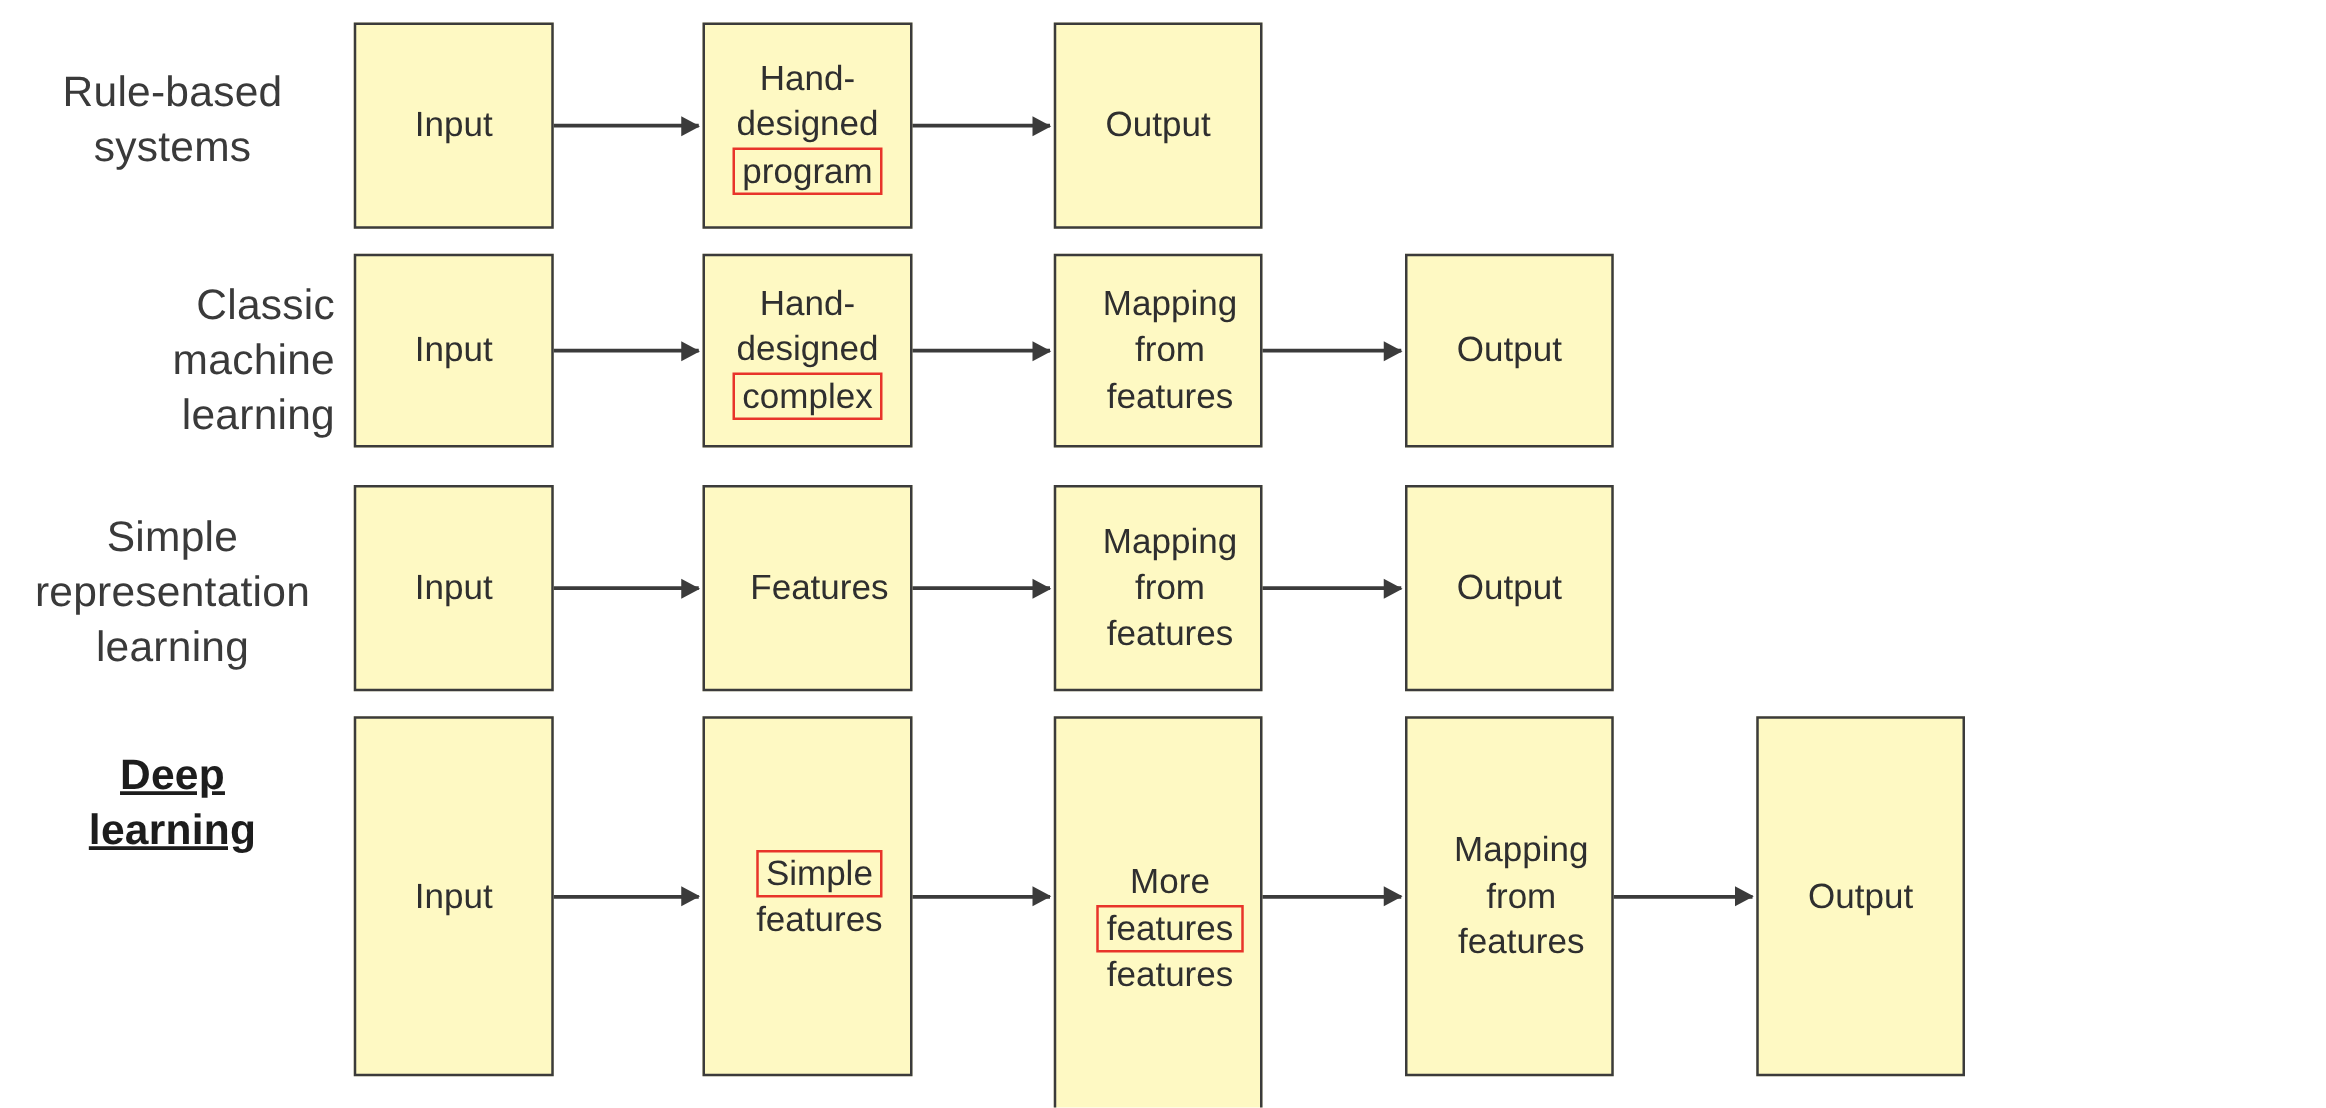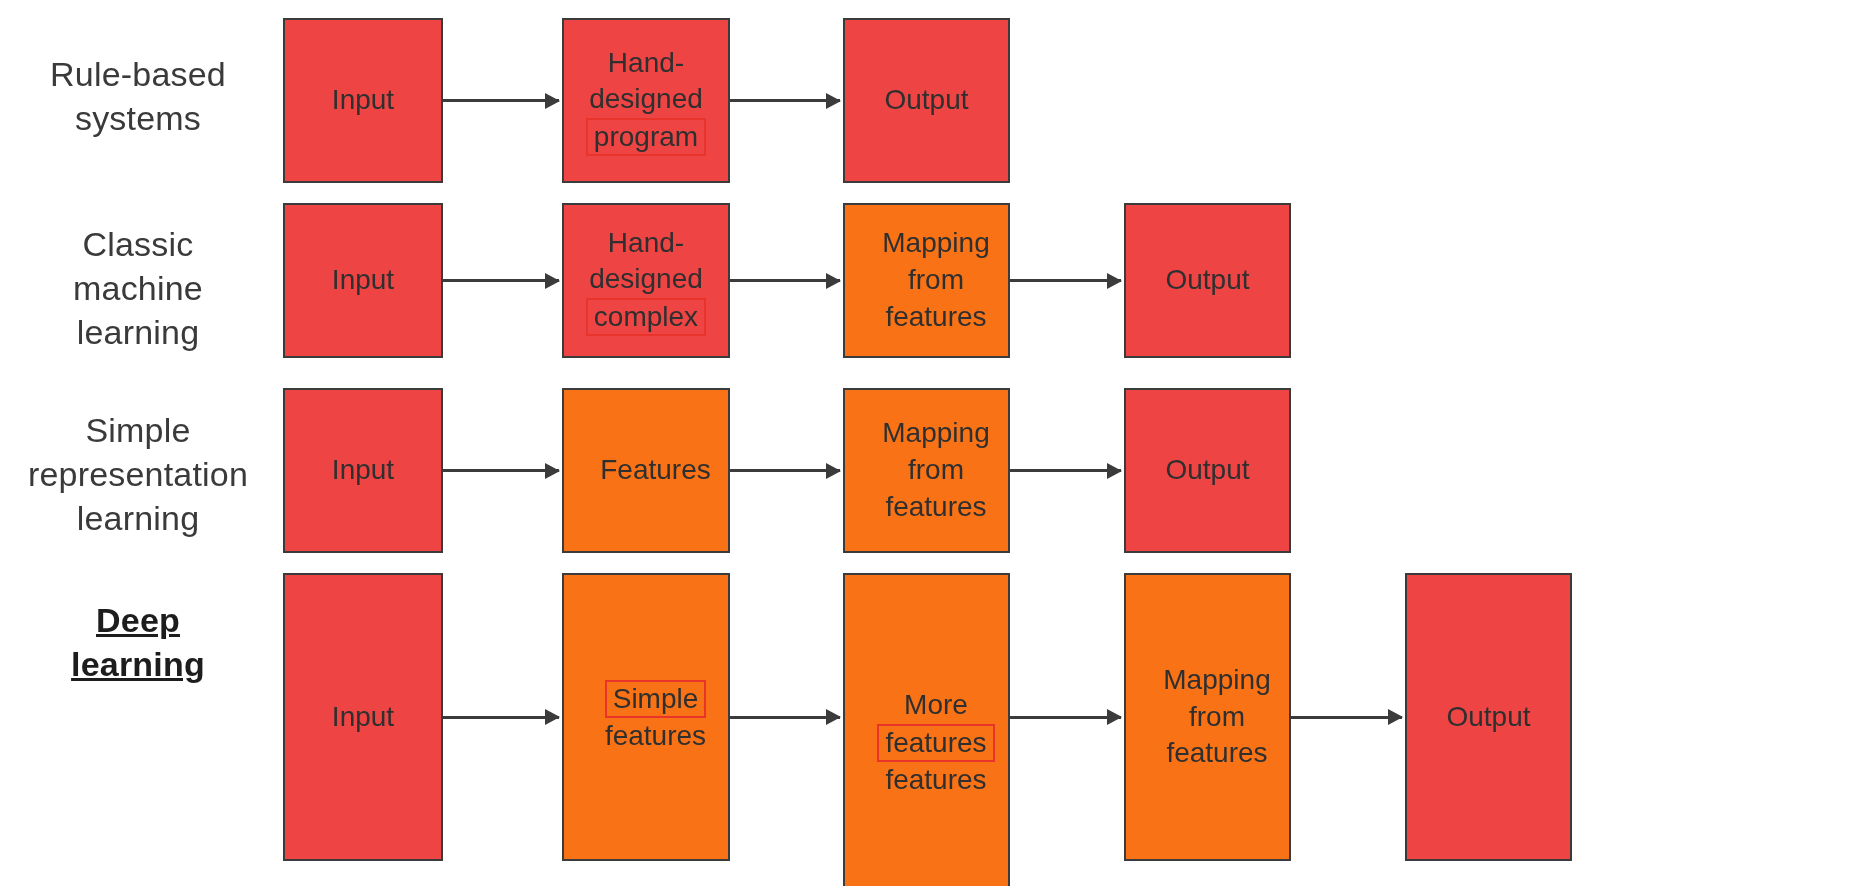--- a/index.html
+++ b/index.html
@@ -32,30 +32,30 @@
     color: #3a3a3a;
     letter-spacing: 0.2px;
   }
   .row-label.bold { font-weight: bold; color: #1d1d1d; }
 
   
   .node {
     position: absolute;
     box-sizing: border-box;
     border: 2.5px solid #3b3b3b;
-    background: #ef4444;
+    background: #fef9c3;
     display: flex;
     align-items: center;
     justify-content: center;
     text-align: center;
     font-size: 28px;
     line-height: 1.32;
     color: #2f2f2f;
   }
-  .node.shaded { background: #f97316; padding-left: 19px; }
+  .node.shaded { background: #fef9c3; padding-left: 19px; }
   .node .txt { display: block; padding: 0 4px; }
 
   
   .hl {
     display: inline-block;
     border: 2px solid #e8342a;
     padding: 0px 6px 1px 6px;
     line-height: 1.18;
     background: transparent;
   }
@@ -87,21 +87,21 @@
       <span class="txt">Input</span>
     </div>
     <div class="arrow" style="left: 443px; width: 116px; top: 99px;"></div>
     <div class="node" style="left: 562px; width: 168px; top: 18px; height: 165px;">
       <span class="txt">Hand-<br>designed<br><span class="hl">program</span></span>
     </div>
     <div class="arrow" style="left: 730px; width: 110px; top: 99px;"></div>
     <div class="node" style="left: 843px; width: 167px; top: 18px; height: 165px;">
       <span class="txt">Output</span>
     </div>
-    <div class="row-label" style="top: 222px;">Classic<br>machine<br>learning</div>
+    <div class="row-label" style="top: 222px; text-align: right;">Classic<br>machine<br>learning</div>
     <div class="node" style="left: 283px; width: 160px; top: 203px; height: 155px;">
       <span class="txt">Input</span>
     </div>
     <div class="arrow" style="left: 443px; width: 116px; top: 279px;"></div>
     <div class="node" style="left: 562px; width: 168px; top: 203px; height: 155px;">
       <span class="txt">Hand-<br>designed<br><span class="hl">complex</span></span>
     </div>
     <div class="arrow" style="left: 730px; width: 110px; top: 279px;"></div>
     <div class="node shaded" style="left: 843px; width: 167px; top: 203px; height: 155px;">
       <span class="txt">Mapping<br>from<br>features</span>

